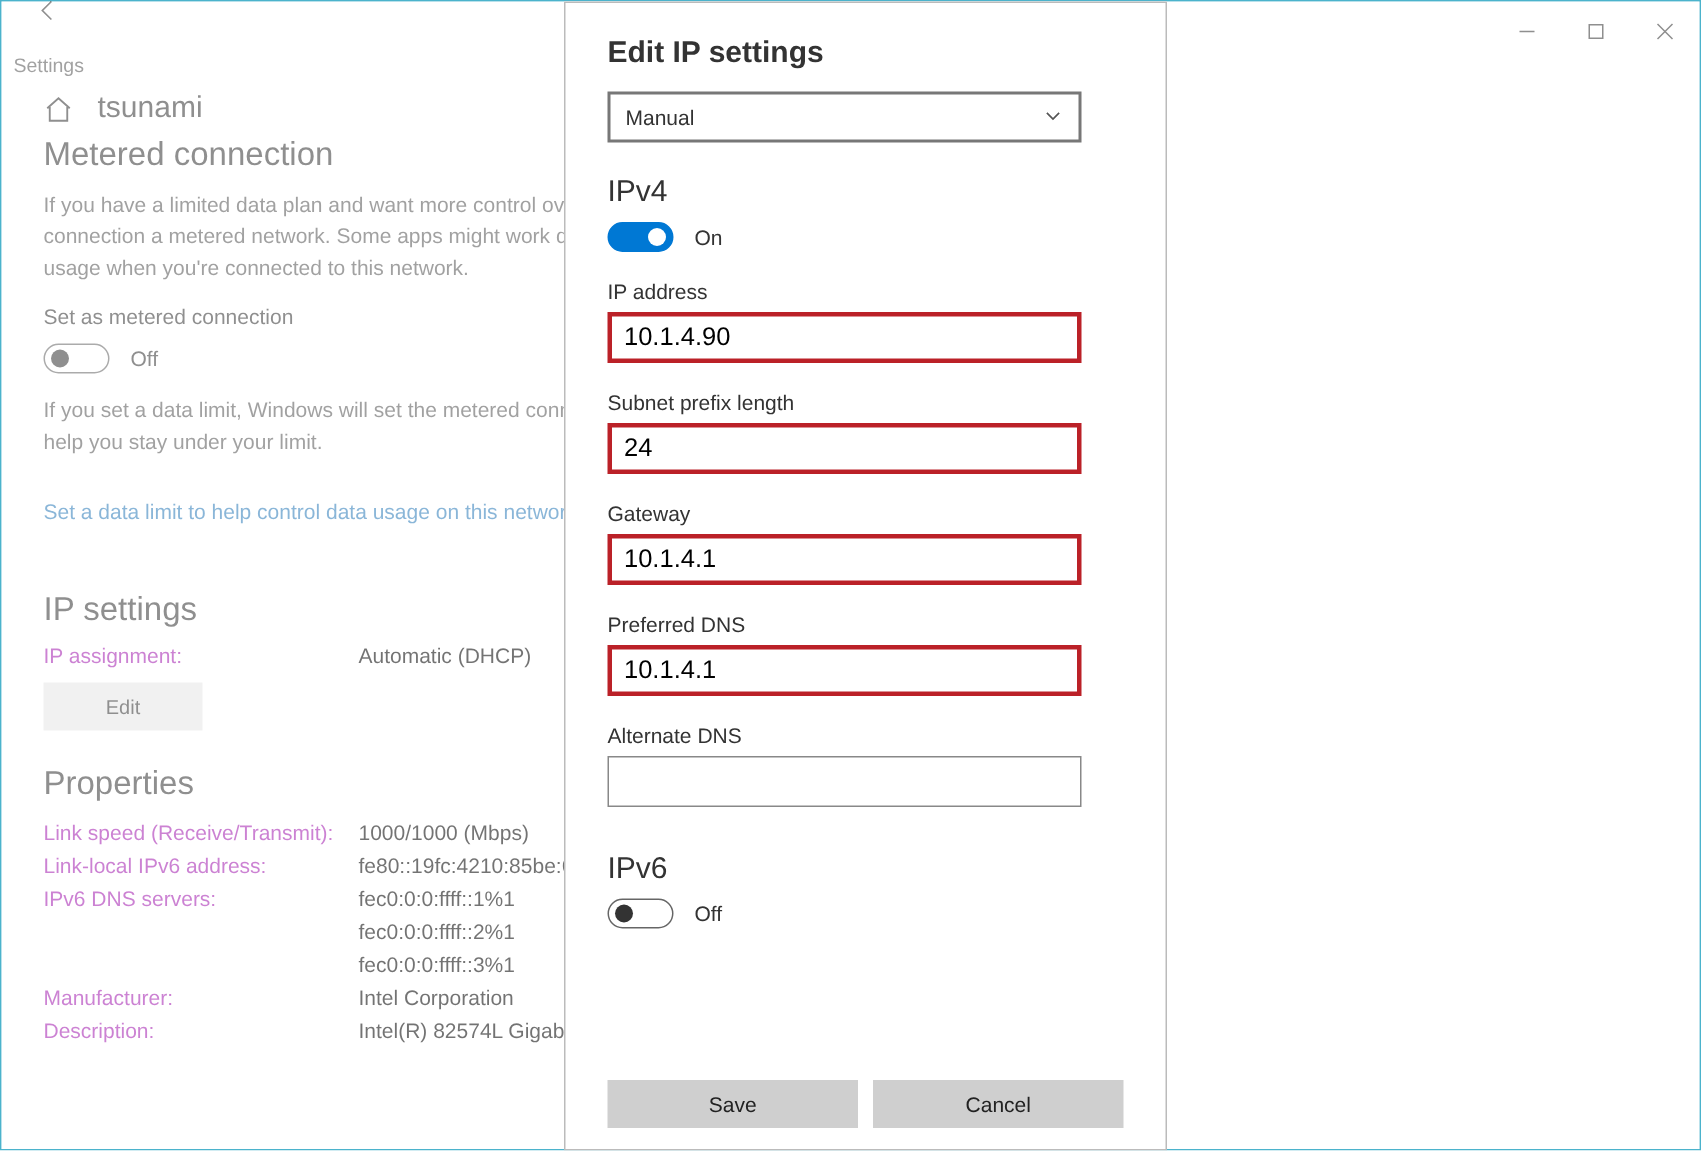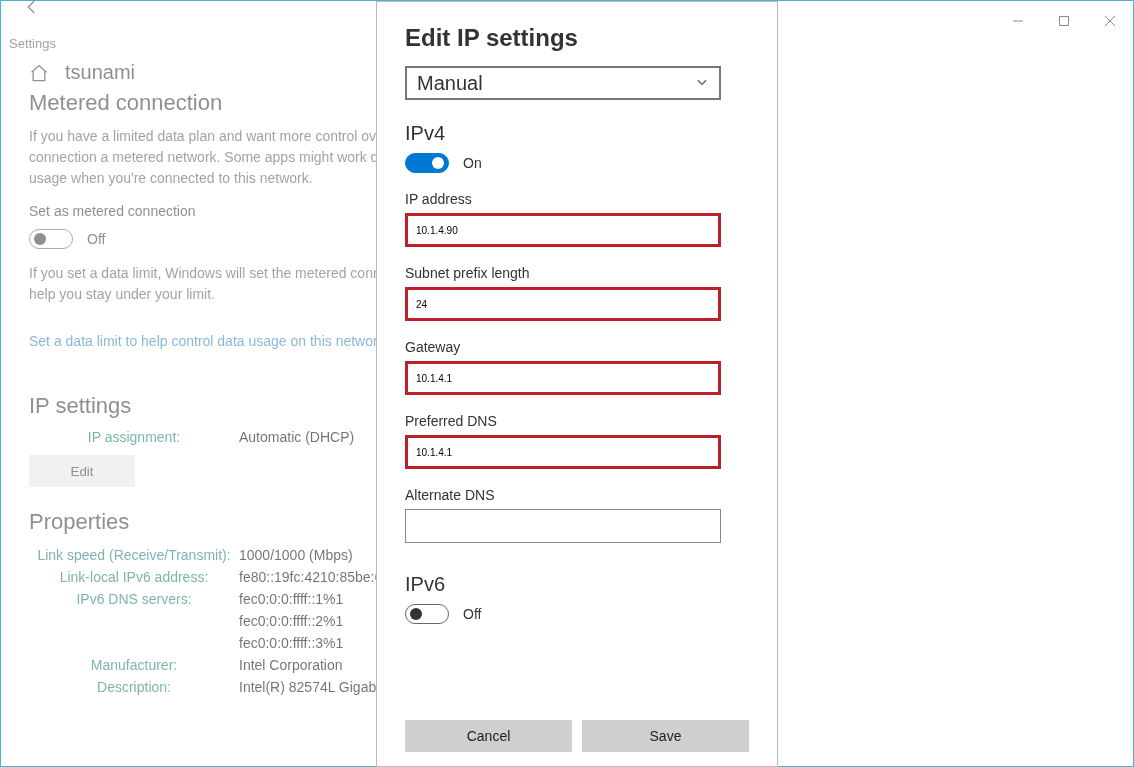--- a/index.html
+++ b/index.html
@@ -64,21 +64,21 @@
     border: 1px solid #666; position:relative;
     background: #fff;
   }
   .toggle .knob {
     width:12px; height:12px; border-radius:50%; background:#333;
     position:absolute; top:3px; left:4px;
   }
   .toggle.on { background:#0078d4; border-color:#0078d4;}
   .toggle.on .knob { background:#fff; left:auto; right:4px;}
   .kv-row { display:flex; margin:6px 0; }
-  .kv-key { width:210px; color:#0f766e;text-align:center;}
+  .kv-key { width:210px; color:#a21caf;}
   .kv-val { color:#000000;}
   .edit-btn {
     width: 106px; height: 32px;
     background:#e5e5e5; border:none;
     display:flex; align-items:center; justify-content:center;
     margin-top:10px; color:#333;
   }
   .big-gap { height:24px; }
   .prop-heading { font-size: 22px; font-weight: 400; margin:22px 0 12px 0;}
 
@@ -98,36 +98,36 @@
     height: 766px;
     background:#fff;
     border: 1px solid #bbb;
     display:flex; flex-direction:column;
   }
   .dialog-body {
     flex:1;
     overflow:hidden;
     padding: 22px 28px 0 28px;
   }
-  .dialog-title { font-size: 24px; font-weight:600; margin:0 0 14px 0;}
+  .dialog-title { font-size: 20px; font-weight:600; margin:0 0 14px 0;}
   .select-box {
     width: 316px; height: 34px;
     border: 2px solid #777;
     display:flex; align-items:center; justify-content:space-between;
     padding: 14px 10px;
-    font-size:20px;
+    font-size:14px;
   }
   .select-box .chev { font-size: 14px; }
   .ipv-heading { font-size: 20px; font-weight:400; margin:22px 0 6px 0;}
   .field-label { font-size:14px; margin:18px 0 6px 0; display:block;}
   .field-input {
     width: 316px; height: 34px;
     border: 3px solid #bb2128;
     padding: 0 8px;
-    font-size:10px;
+    font-size:17px;
     font-family: inherit;
     outline:none;
   }
   .field-input.plain { border:1px solid #888;}
   .dialog-footer {
     display:flex; gap:10px;
     padding: 0 28px 14px 28px;
   }
   .dlg-btn {
     flex:1; height:32px;
@@ -272,18 +272,18 @@
 
       <div class="ipv-heading" style="margin-top:30px;">IPv6</div>
       <div class="toggle-row" style="margin-bottom:0;">
         <div class="toggle">
             <div class="knob"></div>
           </div>
         <span>Off</span>
       </div>
     </div>
     <div class="dialog-footer">
+      <button class="dlg-btn">Save</button>
       <button class="dlg-btn">Cancel</button>
-      <button class="dlg-btn">Save</button>
     </div>
   </div>
 
 </div>
 
 </body></html>

